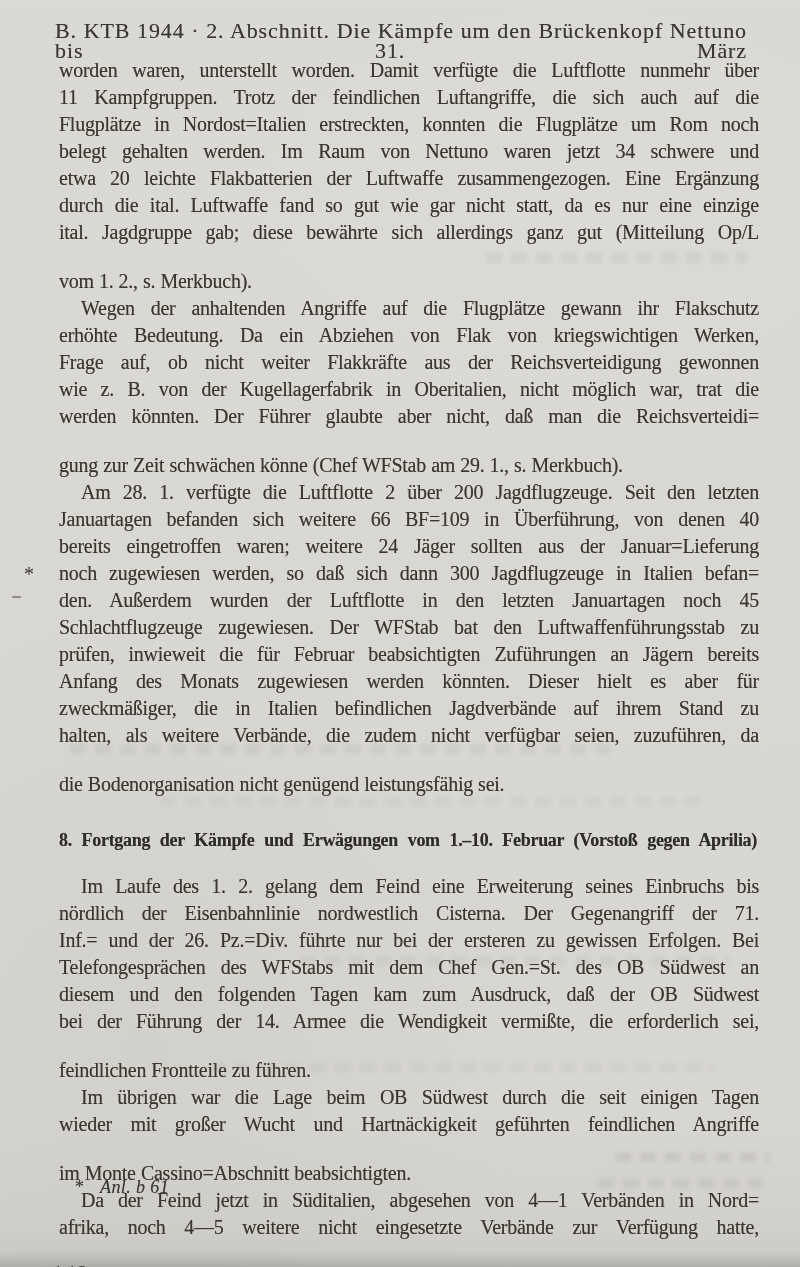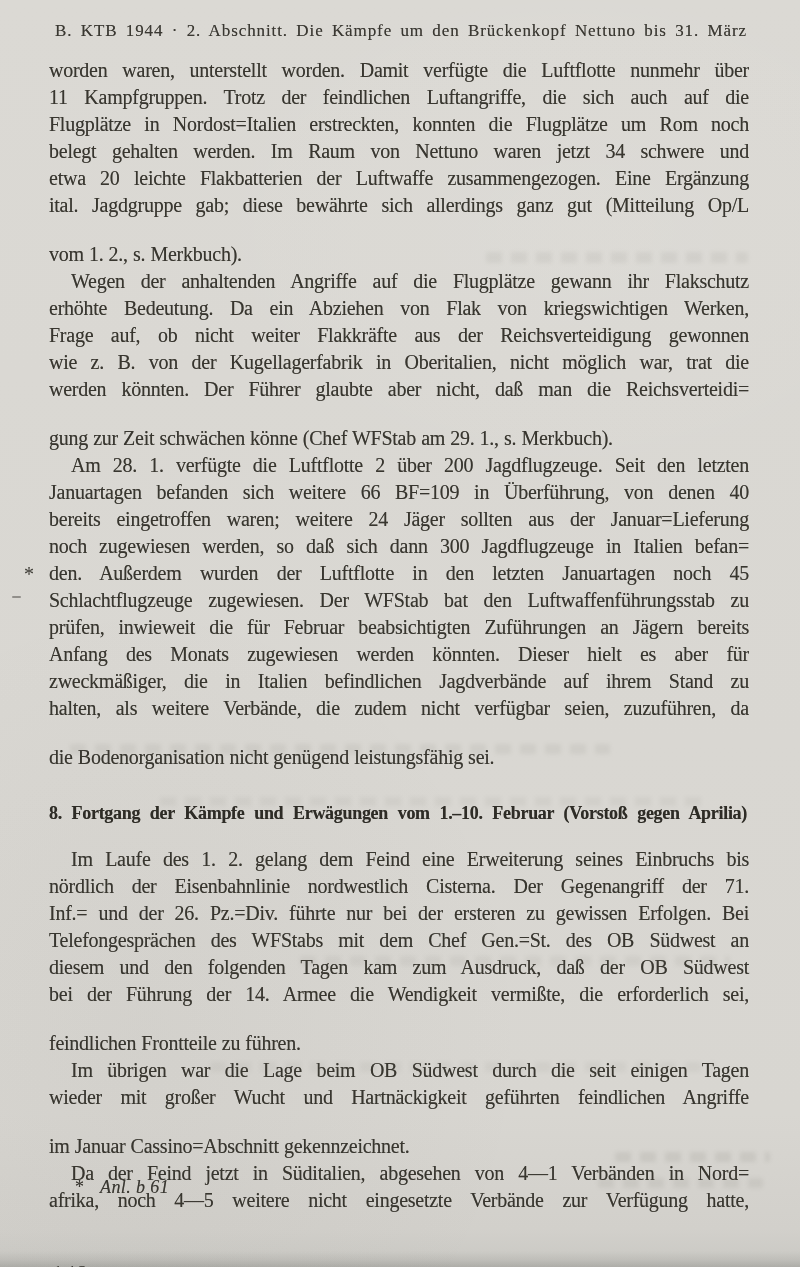--- a/index.html
+++ b/index.html
@@ -11,28 +11,28 @@
     position:relative;
     background:
       radial-gradient(ellipse 620px 420px at 72% 18%, rgba(255,255,255,0.05), rgba(255,255,255,0) 70%),
       radial-gradient(ellipse 560px 640px at 18% 82%, rgba(60,58,52,0.035), rgba(60,58,52,0) 70%),
       linear-gradient(180deg,#dbd9d4 0%, #d8d6d1 88%, #d2d0cb 97%, #c9c8c3 100%);
   }
   .scan { position:absolute; inset:0; }
 
   .running-header {
     position:absolute; left:55px; top:21px; width:692px;
-    font-size:17px; line-height:20px; letter-spacing:0.9px;
+    font-size:22px; line-height:20px; letter-spacing:0.9px;
     color:#3a3832;
     text-align:justify; text-align-last:justify;
     text-shadow:0 0 0.5px rgba(58,56,50,0.55);
   }
 
   .body-text {
-    position:absolute; left:49px; top:57px; width:700px;
+    position:absolute; left:59px; top:57px; width:700px;
     font-size:20px; line-height:27px;
     text-shadow:0 0 0.5px rgba(56,54,47,0.5);
   }
   .ln {
     height:27px; letter-spacing:-0.25px; word-spacing:0.4px;
     text-align:justify; text-align-last:justify;
     white-space:normal; overflow:visible;
   }
   .ln.last { text-align-last:left;margin-top:22px; }
   .ln.indent { text-indent:22px; }
@@ -99,20 +99,21 @@
   <div class="running-header">B. KTB 1944 · 2. Abschnitt. Die Kämpfe um den Brückenkopf Nettuno bis 31. März</div>
 
   <div class="body-text">
 
     <div class="para">
       <div class="ln">worden waren, unterstellt worden. Damit verfügte die Luftflotte nunmehr über</div>
       <div class="ln">11 Kampfgruppen. Trotz der feindlichen Luftangriffe, die sich auch auf die</div>
       <div class="ln">Flugplätze in Nordost=Italien erstreckten, konnten die Flugplätze um Rom noch</div>
       <div class="ln">belegt gehalten werden. Im Raum von Nettuno waren jetzt 34 schwere und</div>
       <div class="ln">etwa 20 leichte Flakbatterien der Luftwaffe zusammengezogen. Eine Ergänzung</div>
+      <div class="ln">durch die ital. Luftwaffe fand so gut wie gar nicht statt, da es nur eine einzige</div>
       <div class="ln">ital. Jagdgruppe gab; diese bewährte sich allerdings ganz gut (Mitteilung Op/L</div>
       <div class="ln last">vom 1. 2., s. Merkbuch).</div>
     </div>
 
     <div class="para">
       <div class="ln indent">Wegen der anhaltenden Angriffe auf die Flugplätze gewann ihr Flakschutz</div>
       <div class="ln">erhöhte Bedeutung. Da ein Abziehen von Flak von kriegswichtigen Werken,</div>
       <div class="ln">Frage auf, ob nicht weiter Flakkräfte aus der Reichsverteidigung gewonnen</div>
       <div class="ln">wie z. B. von der Kugellagerfabrik in Oberitalien, nicht möglich war, trat die</div>
       <div class="ln">werden könnten. Der Führer glaubte aber nicht, daß man die Reichsverteidi=</div>
@@ -141,21 +142,21 @@
       <div class="ln">Inf.= und der 26. Pz.=Div. führte nur bei der ersteren zu gewissen Erfolgen. Bei</div>
       <div class="ln">Telefongesprächen des WFStabs mit dem Chef Gen.=St. des OB Südwest an</div>
       <div class="ln">diesem und den folgenden Tagen kam zum Ausdruck, daß der OB Südwest</div>
       <div class="ln">bei der Führung der 14. Armee die Wendigkeit vermißte, die erforderlich sei,</div>
       <div class="ln last">feindlichen Frontteile zu führen.</div>
     </div>
 
     <div class="para">
       <div class="ln indent">Im übrigen war die Lage beim OB Südwest durch die seit einigen Tagen</div>
       <div class="ln">wieder mit großer Wucht und Hartnäckigkeit geführten feindlichen Angriffe</div>
-      <div class="ln last">im Januar Cassino=Abschnitt gekennzeichnet.</div>
+      <div class="ln last">im Monte Cassino=Abschnitt beabsichtigten.</div>
     </div>
 
     <div class="para">
       <div class="ln indent">Da der Feind jetzt in Süditalien, abgesehen von 4—1 Verbänden in Nord=</div>
       <div class="ln">afrika, noch 4—5 weitere nicht eingesetzte Verbände zur Verfügung hatte,</div>
     </div>
 
   </div>
 
   <div class="margin-asterisk">*</div>

